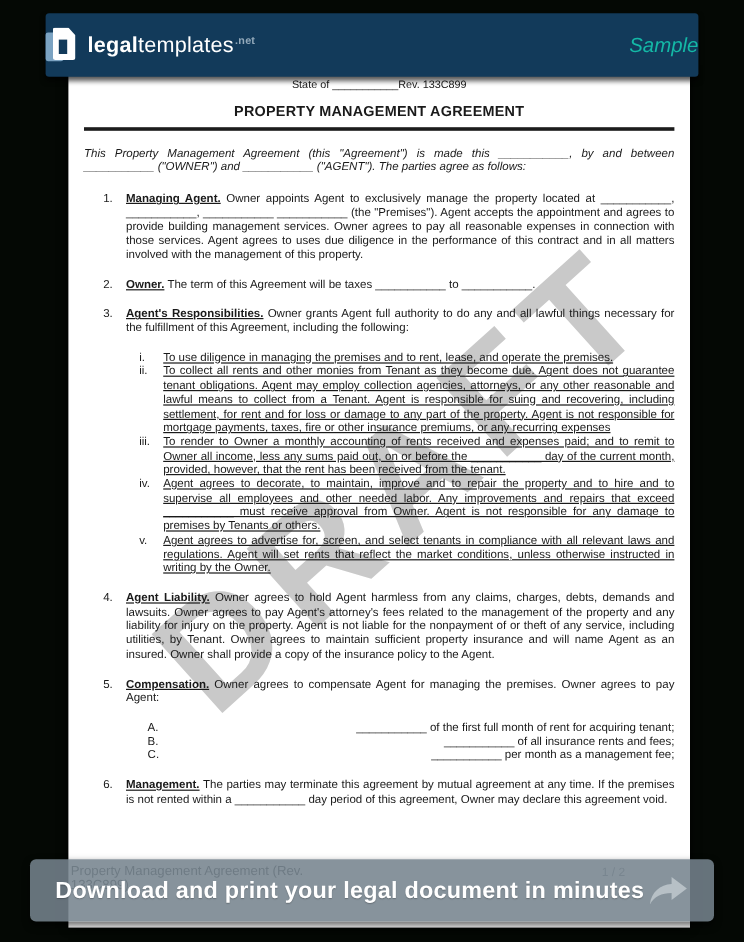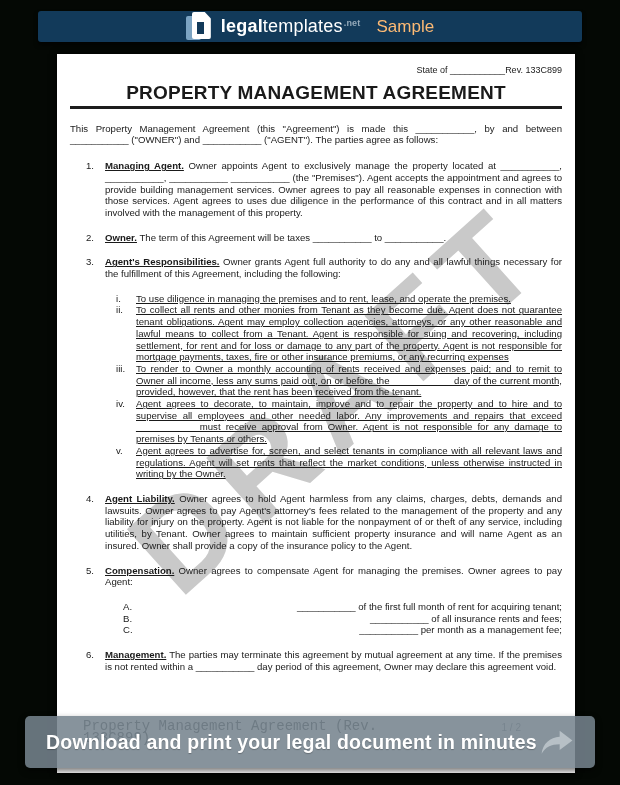--- a/index.html
+++ b/index.html
@@ -3,23 +3,23 @@
 <meta charset="utf-8">
 <style>
   html,body{margin:0;padding:0;}
   body{
     width:620px;height:785px;position:relative;overflow:hidden;
     background:#040804;
     font-family:"Liberation Sans", sans-serif;
   }
   
   .header-bar{
-    position:absolute;left:38px;top:11px;width:544px;height:31px;
+    position:absolute;left:38px;top:11px;width:544px;height:53px;
     background:#123a5a;border-radius:3px;
-    display:flex;align-items:center;justify-content:center;
+    display:flex;align-items:center;justify-content:space-between;
     box-shadow:0 3px 4px rgba(0,0,0,.65);
     z-index:3;
   }
   .logo{display:flex;align-items:center;}
   .logo-icon{position:relative;width:26px;height:29px;margin-right:9px;}
   .logo-icon .back{
     position:absolute;left:0;top:4px;width:15px;height:24px;
     background:#7ba3c2;border-radius:2px;
   }
   .logo-icon .front{
@@ -27,66 +27,66 @@
     background:#ffffff;border-radius:2px;
     clip-path:polygon(0 0,68% 0,100% 24%,100% 100%,0 100%);
   }
   .logo-icon .notch{
     position:absolute;left:11px;top:10px;width:7px;height:12px;
     background:#123a5a;
   }
   .logo-text{font-size:18px;color:#ffffff;letter-spacing:.2px;}
   .logo-bold{font-weight:bold;}
   .logo-tld{font-size:9px;color:#93a9ba;vertical-align:6px;margin-left:1px;font-weight:bold;}
-  .sample-label{font-size:17px;color:#fdba74;margin-left:16px;}
+  .sample-label{font-size:17px;color:#14b8a6;margin-left:16px;font-style:italic;}
 
   
   .page{
     position:absolute;left:57px;top:54px;width:518px;height:719px;
     background:#ffffff;z-index:1;overflow:hidden;
     box-shadow:0 0 7px rgba(0,0,0,.9);
     color:#1a1a1a;
   }
   .watermark{
     position:absolute;left:54%;top:345px;
     transform:translate(-50%,-50%) rotate(-42deg);
     font-size:128px;font-weight:bold;letter-spacing:14px;
     color:#c9c9c9;white-space:nowrap;z-index:0;
   }
   .page-inner{
     position:relative;z-index:1;padding:11px 13px 0 13px;
     font-size:9.6px;line-height:11.7px;
   }
-  .meta-row{display:flex;justify-content:flex-end;font-size:9px;}
+  .meta-row{display:flex;justify-content:center;font-size:9px;}
   .doc-title{
-    text-align:center;font-weight:bold;font-size:19px;line-height:16px;
+    text-align:center;font-weight:bold;font-size:12px;line-height:16px;
     margin-top:8px;letter-spacing:.2px;
   }
   .title-rule{height:3px;background:#1c1c1c;margin-top:5px;margin-bottom:14px;}
-  .intro{text-align:justify;margin-bottom:14px;}
+  .intro{text-align:justify;margin-bottom:14px;font-style:italic;}
 
   .sec{display:flex;margin-bottom:13px;}
   .sec-num{width:19px;margin-left:16px;flex-shrink:0;}
   .sec-text{flex:1;text-align:justify;}
   .sec-h{font-weight:bold;text-decoration:underline;}
   .gap-top{margin-top:11px;}
 
   .sublist{margin-top:13px;}
   .sub{display:flex;}
   .sub-num{width:20px;margin-left:11px;flex-shrink:0;}
   .sub-text{flex:1;text-align:justify;text-decoration:underline;}
 
   .optlist{margin-top:13px;}
   .opt{display:flex;}
   .opt-num{width:25px;margin-left:18px;flex-shrink:0;}
   .opt-text{flex:1;text-align:right;}
 
   .page-footer{
-    position:absolute;left:26px;top:666px;font-size:14px;line-height:12px;
-    color:#3f4447;z-index:1;font-family:Liberation Mono, monospace;
+    position:absolute;left:2px;top:666px;font-size:11px;line-height:12px;
+    color:#3f4447;z-index:1;
   }
   .page-num{
     position:absolute;right:54px;top:668px;font-size:10px;color:#8b9298;z-index:1;
   }
 
   
   .banner{
     position:absolute;left:25px;top:716px;width:570px;height:52px;
     background:rgba(117,131,141,.87);border-radius:5px;
     display:flex;align-items:center;justify-content:center;gap:3px;

